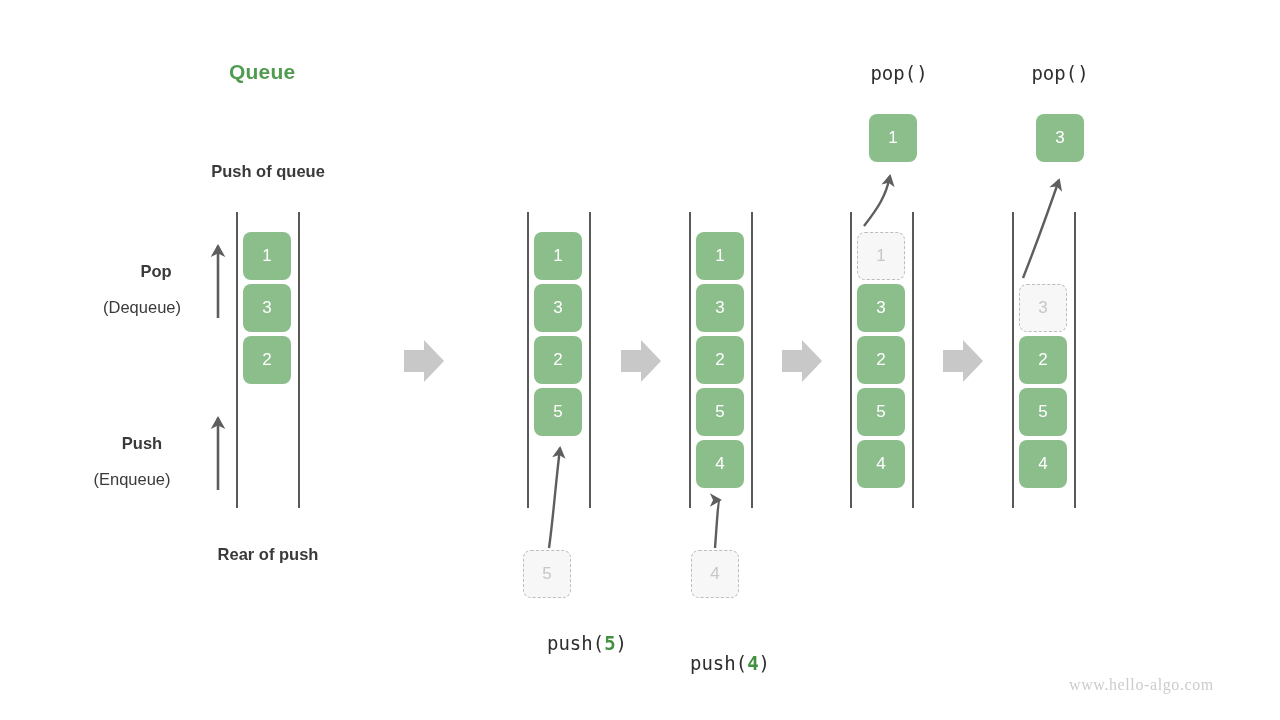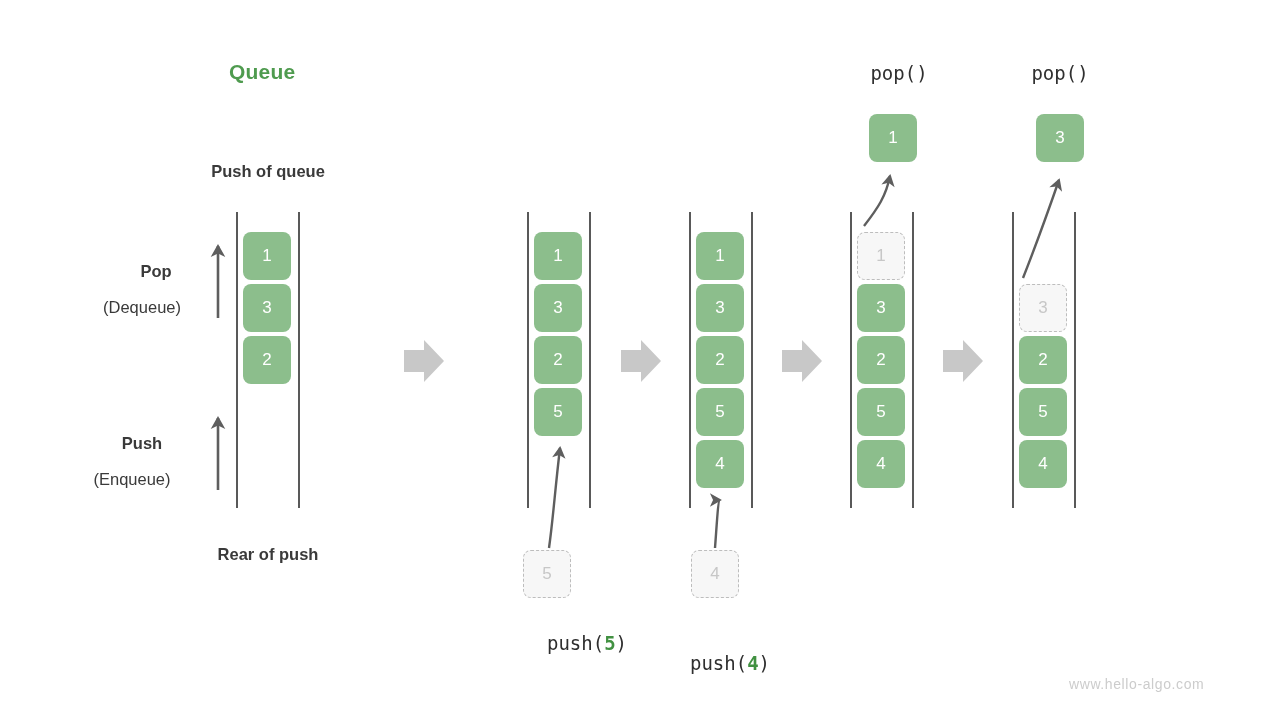--- a/index.html
+++ b/index.html
@@ -48,22 +48,22 @@
     color: #2f2f2f;
     white-space: nowrap;
     text-align: center;
   }
   .op-label .arg {
     color: #419141;
     font-weight: bold;
   }
   .watermark {
     position: absolute;
-    font-family: Liberation Sans, sans-serif;
-    font-size: 14px;
+    font-family: Liberation Serif, serif;
+    font-size: 16px;
     color: #cccccc;
     letter-spacing: 0.6px;
     white-space: nowrap;
   }
 
   
   .rail {
     position: absolute;
     width: 1.6px;
     background: #595959;

